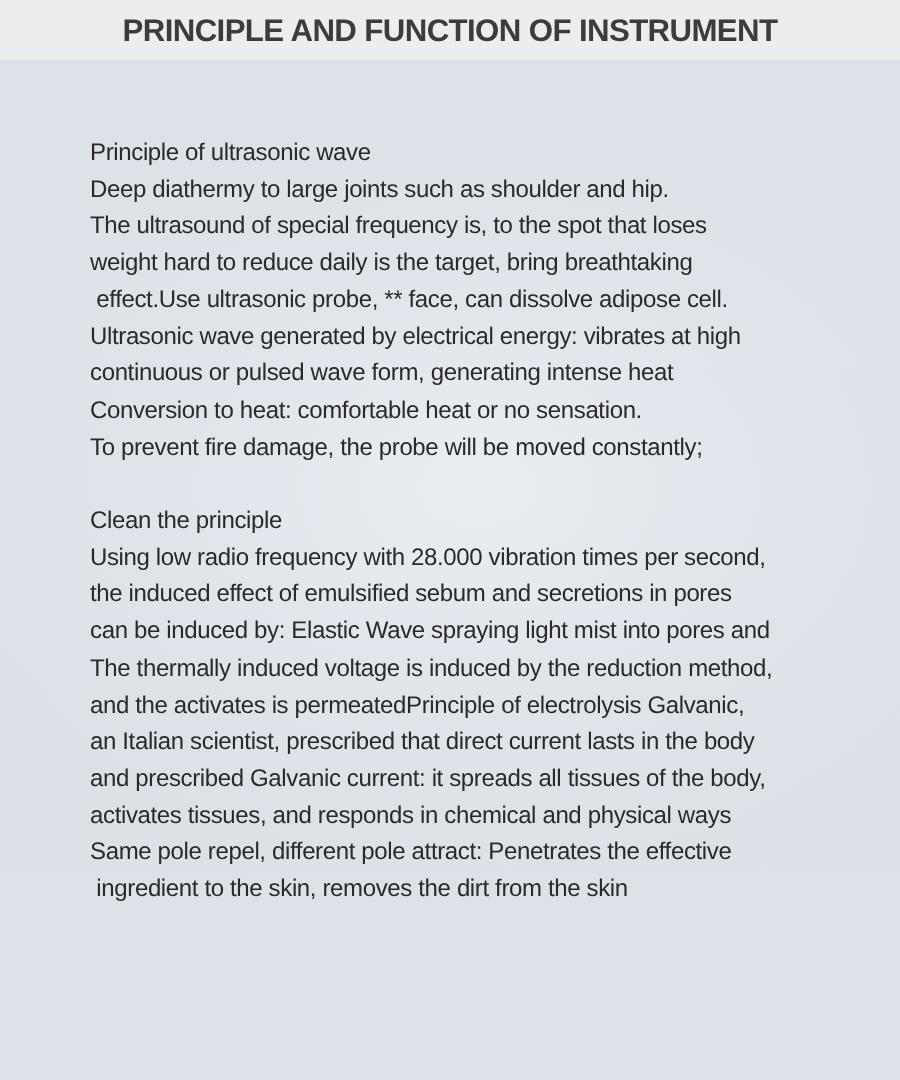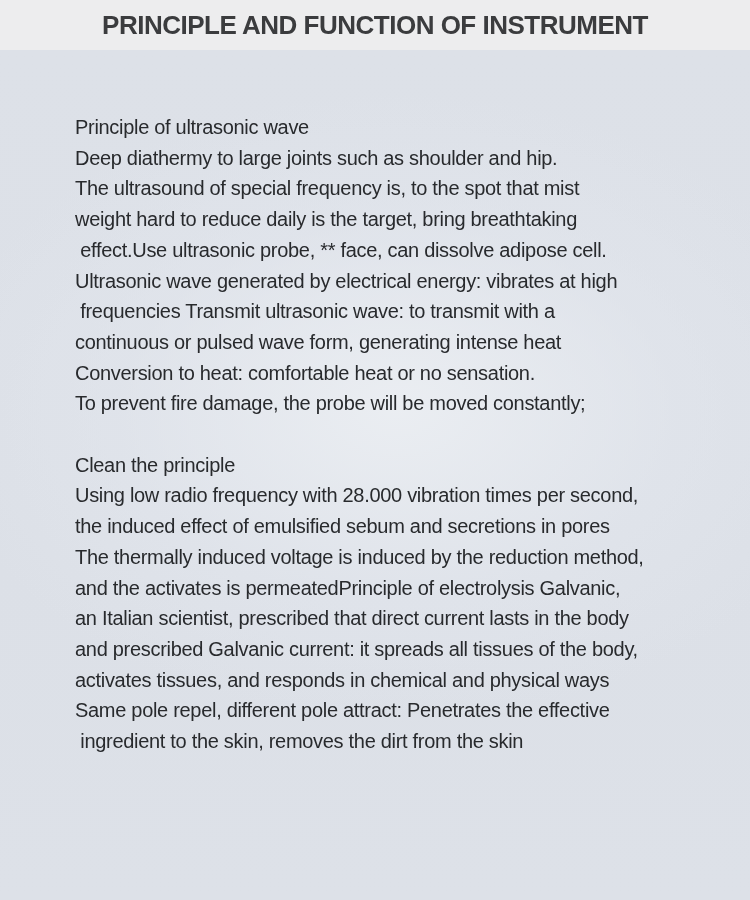--- a/index.html
+++ b/index.html
@@ -64,36 +64,36 @@
   <div class="title-bar">
     <div class="title">PRINCIPLE AND FUNCTION OF INSTRUMENT</div>
   </div>
 
   <div class="content">
 
     <div class="section">
       <div class="heading">Principle of ultrasonic wave</div>
       <div>
           <div class="line">Deep diathermy to large joints such as shoulder and hip.</div>
-          <div class="line">The ultrasound of special frequency is, to the spot that mist</div>
+          <div class="line">The ultrasound of special frequency is, to the spot that loses</div>
           <div class="line">weight hard to reduce daily is the target, bring breathtaking</div>
           <div class="line"> effect.Use ultrasonic probe, ** face, can dissolve adipose cell.</div>
           <div class="line">Ultrasonic wave generated by electrical energy: vibrates at high</div>
-          <div class="line"> frequencies Transmit ultrasonic wave: to transmit with a</div>
           <div class="line">continuous or pulsed wave form, generating intense heat</div>
           <div class="line">Conversion to heat: comfortable heat or no sensation.</div>
           <div class="line">To prevent fire damage, the probe will be moved constantly;</div>
         </div>
     </div>
 
     <div class="section">
       <div class="heading">Clean the principle</div>
       <div>
           <div class="line">Using low radio frequency with 28.000 vibration times per second,</div>
           <div class="line">the induced effect of emulsified sebum and secretions in pores</div>
+          <div class="line">can be induced by: Elastic Wave spraying light mist into pores and</div>
           <div class="line">The thermally induced voltage is induced by the reduction method,</div>
           <div class="line">and the activates is permeatedPrinciple of electrolysis Galvanic,</div>
           <div class="line">an Italian scientist, prescribed that direct current lasts in the body</div>
           <div class="line">and prescribed Galvanic current: it spreads all tissues of the body,</div>
           <div class="line">activates tissues, and responds in chemical and physical ways</div>
           <div class="line">Same pole repel, different pole attract: Penetrates the effective</div>
           <div class="line"> ingredient to the skin, removes the dirt from the skin</div>
         </div>
     </div>
 

